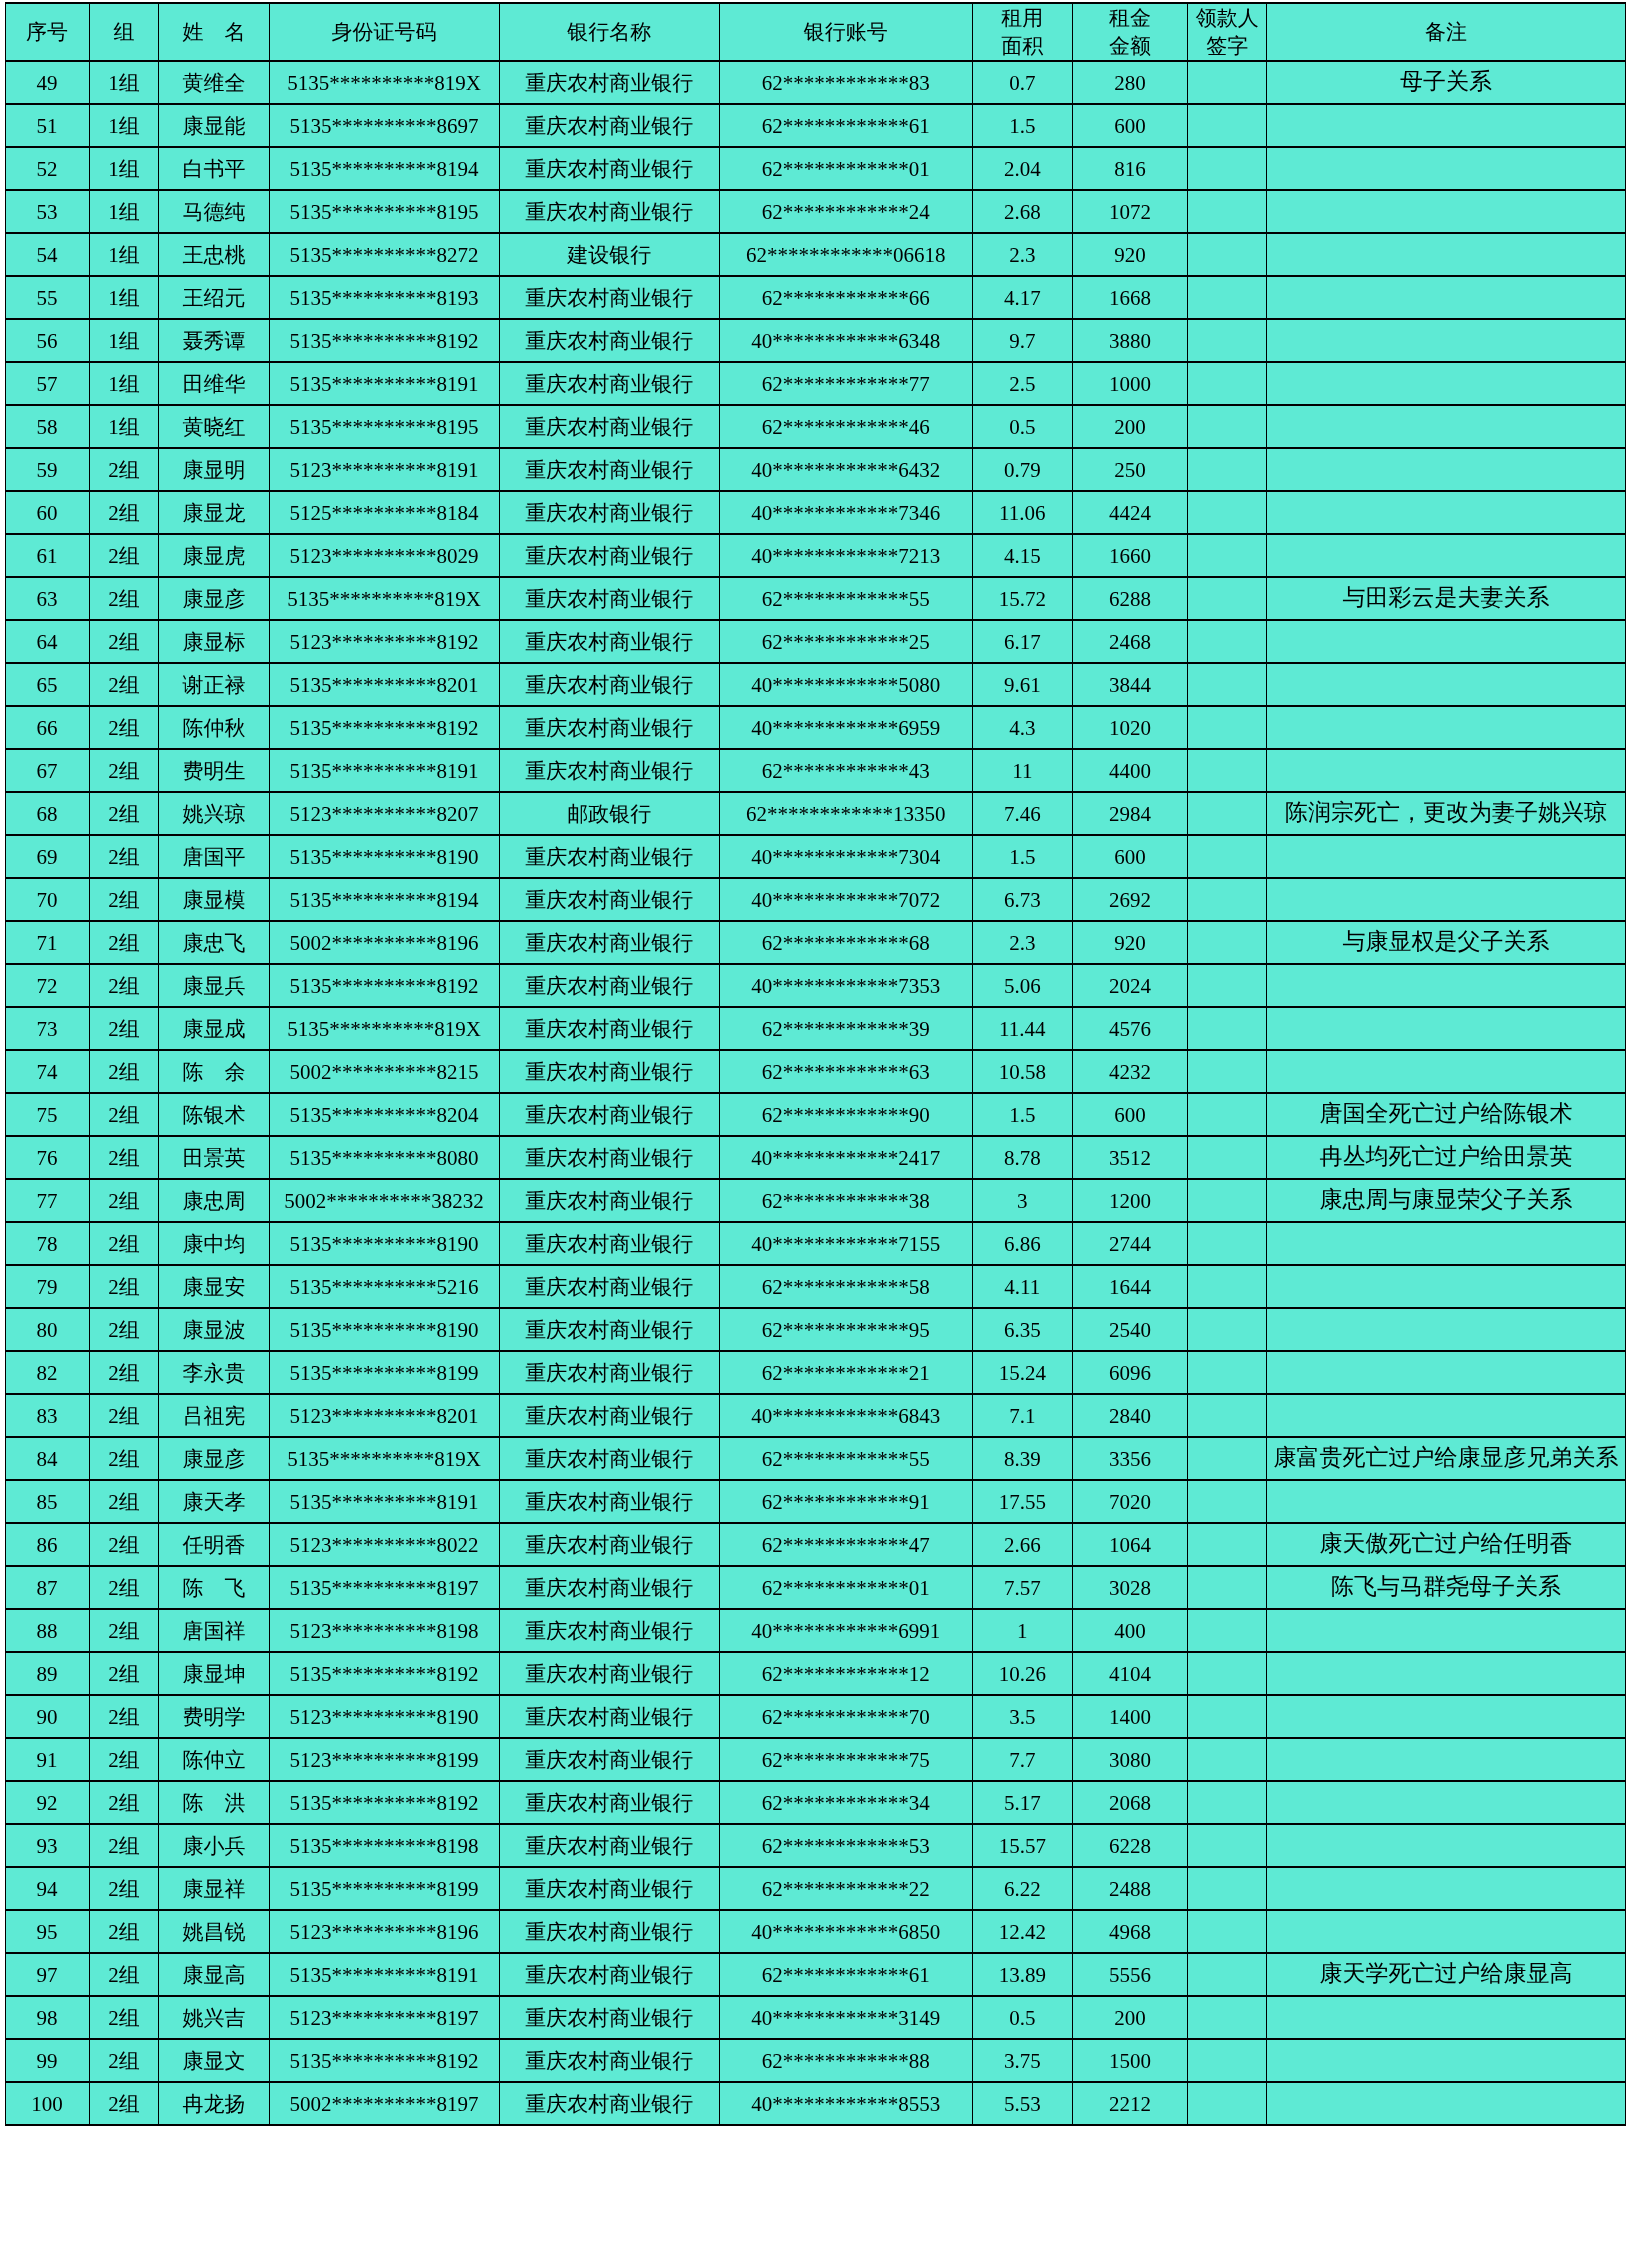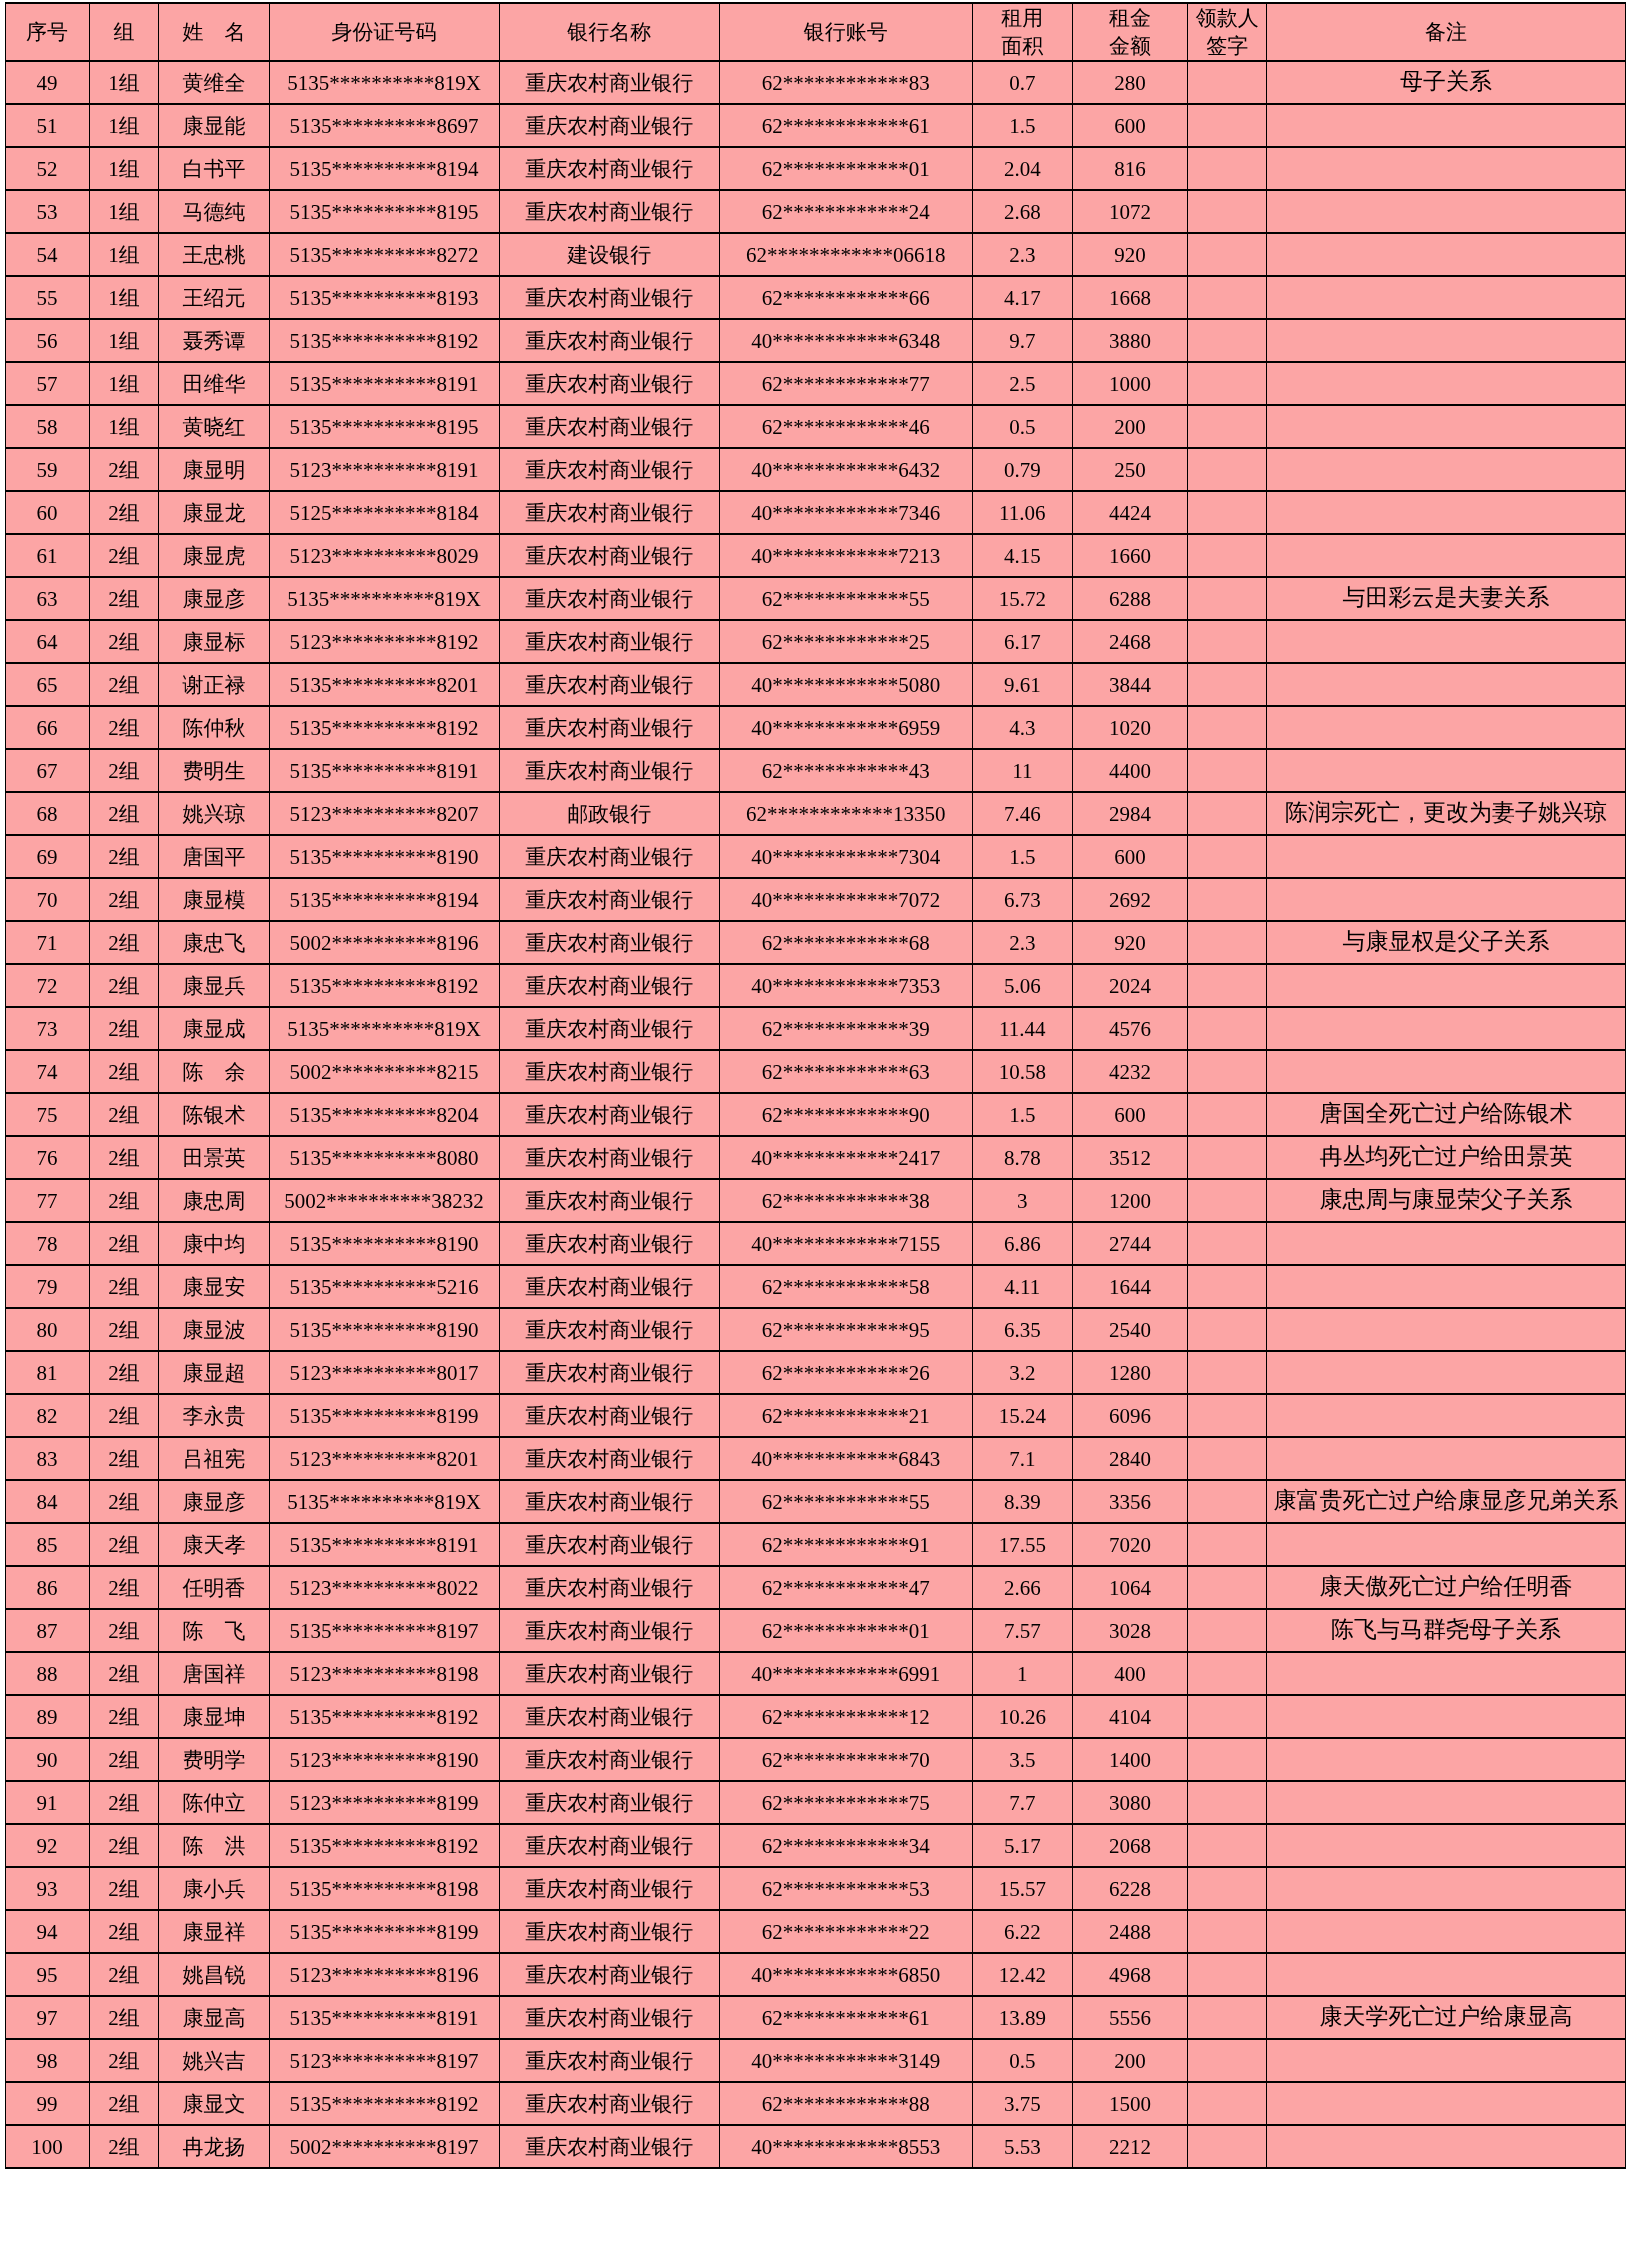--- a/index.html
+++ b/index.html
@@ -12,21 +12,21 @@
     height: 2261px;
     font-family: "Liberation Serif", "DejaVu Serif", serif;
     color: #000000;
     overflow: hidden;
   }
   table.roster {
     border-collapse: collapse;
     table-layout: fixed;
     width: 1621px;
     margin: 1.5px 4.5px 0 4.5px;
-    background: #fca5a5;
+    background: #5eead4;
   }
   table.roster th,
   table.roster td {
     border-top: 2.3px solid #000000;
     border-bottom: 2.3px solid #000000;
     border-left: 0.8px solid #000000;
     border-right: 0.8px solid #000000;
     text-align: center;
     vertical-align: middle;
     overflow: hidden;
@@ -442,32 +442,20 @@
         <td class="cell-name">康显波</td>
         <td class="cell-id">5135**********8190</td>
         <td class="cell-bank">重庆农村商业银行</td>
         <td class="cell-account">62************95</td>
         <td class="cell-area">6.35</td>
         <td class="cell-rent">2540</td>
         <td class="cell-sign"></td>
         <td class="cell-remark"></td>
       </tr>
       <tr>
-        <td class="cell-no">81</td>
-        <td class="cell-group">2组</td>
-        <td class="cell-name">康显超</td>
-        <td class="cell-id">5123**********8017</td>
-        <td class="cell-bank">重庆农村商业银行</td>
-        <td class="cell-account">62************26</td>
-        <td class="cell-area">3.2</td>
-        <td class="cell-rent">1280</td>
-        <td class="cell-sign"></td>
-        <td class="cell-remark"></td>
-      </tr>
-      <tr>
         <td class="cell-no">82</td>
         <td class="cell-group">2组</td>
         <td class="cell-name">李永贵</td>
         <td class="cell-id">5135**********8199</td>
         <td class="cell-bank">重庆农村商业银行</td>
         <td class="cell-account">62************21</td>
         <td class="cell-area">15.24</td>
         <td class="cell-rent">6096</td>
         <td class="cell-sign"></td>
         <td class="cell-remark"></td>

